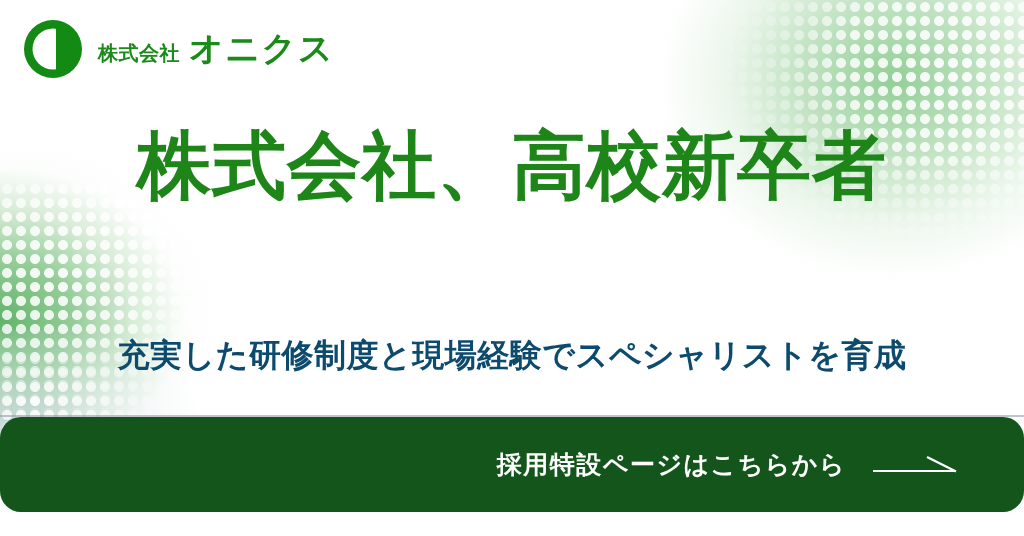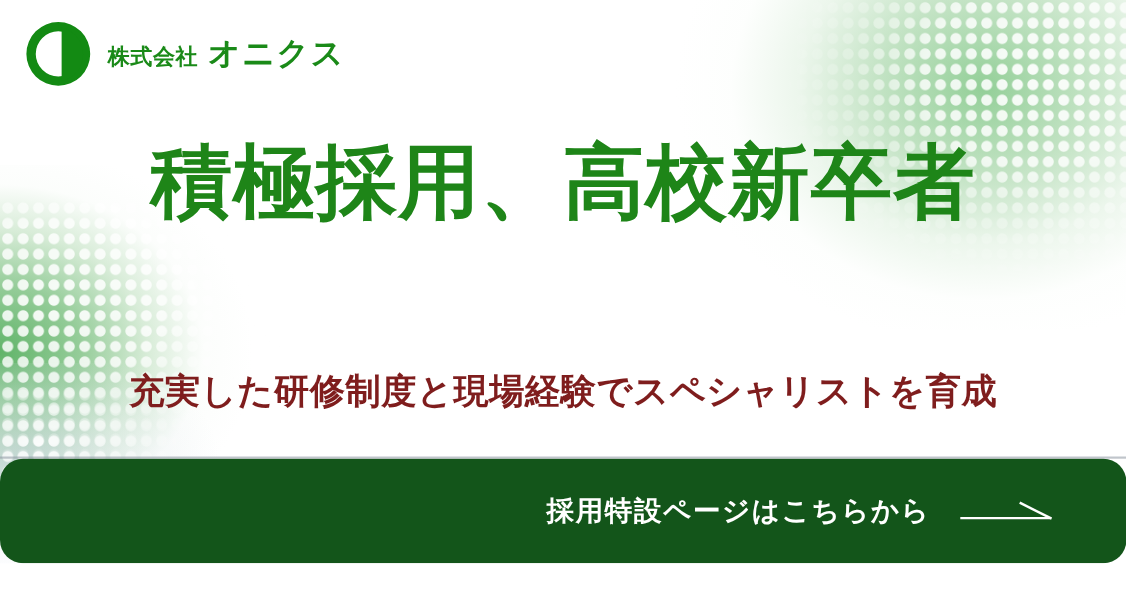--- a/index.html
+++ b/index.html
@@ -83,21 +83,21 @@
     position:absolute;left:22px;top:18px;
     display:flex;align-items:center;gap:14px;
     z-index:6;
   }
   #logo-mark{width:62px;height:62px;display:block;}
   #logo-wordmark{display:flex;align-items:baseline;gap:9px;white-space:nowrap;}
   .lw-small{
     font-size:20px;font-weight:bold;color:#1a8a18;letter-spacing:0.5px;
   }
   .lw-large{
-    font-size:29px;font-weight:bold;color:#1a8a18;letter-spacing:1.5px;
+    font-size:34px;font-weight:bold;color:#1a8a18;letter-spacing:1.5px;
   }
 
   
   #headline{
     position:absolute;left:0;right:0;top:126px;
     text-align:center;z-index:5;
   }
   .headline-line{
     display:block;
     color:#1e8518;
@@ -105,21 +105,21 @@
     font-size:74px;
     line-height:1.07;
     letter-spacing:1px;
     white-space:nowrap;
   }
 
   
   #subheading{
     position:absolute;left:0;right:0;top:334px;
     text-align:center;z-index:5;
-    color:#7f1d1d;
+    color:#0c4a6e;
     font-weight:bold;
     font-size:32px;
     letter-spacing:0.5px;
     white-space:nowrap;
   }
 
   
   #cta-bar{
     position:absolute;left:0;right:0;bottom:0;height:95px;
     background:#13551a;
@@ -159,21 +159,21 @@
       <path fill="#138a13" d="M34 7 C46.5 10 53.5 20.5 53.5 31.5 C53.5 43 46 53 34 55.5 Z"></path>
       <path fill="#ffffff" d="M34.4 9.6 C45 12.6 51 21.8 51 31.5 C51 41.4 44.8 50.4 34.4 53.2 Z" opacity="0"></path>
     </svg>
     <div id="logo-wordmark">
       <span class="lw-small">株式会社</span>
       <span class="lw-large">オニクス</span>
     </div>
   </div>
 
   <div id="headline">
-    <span class="headline-line">積極採用、高校新卒者</span>
+    <span class="headline-line">株式会社、高校新卒者</span>
   </div>
 
   <div id="subheading">充実した研修制度と現場経験でスペシャリストを育成</div>
 
   <div id="cta-bar">
     <a id="cta-link" href="#">
       <span id="cta-label">採用特設ページはこちらから</span>
       <svg id="cta-arrow" width="86" height="26" viewBox="0 0 86 26" aria-hidden="true">
         <line x1="1" y1="19" x2="83" y2="19" stroke="#ffffff" stroke-width="2.2"></line>
         <line x1="55" y1="5" x2="84" y2="19.5" stroke="#ffffff" stroke-width="2.2"></line>

